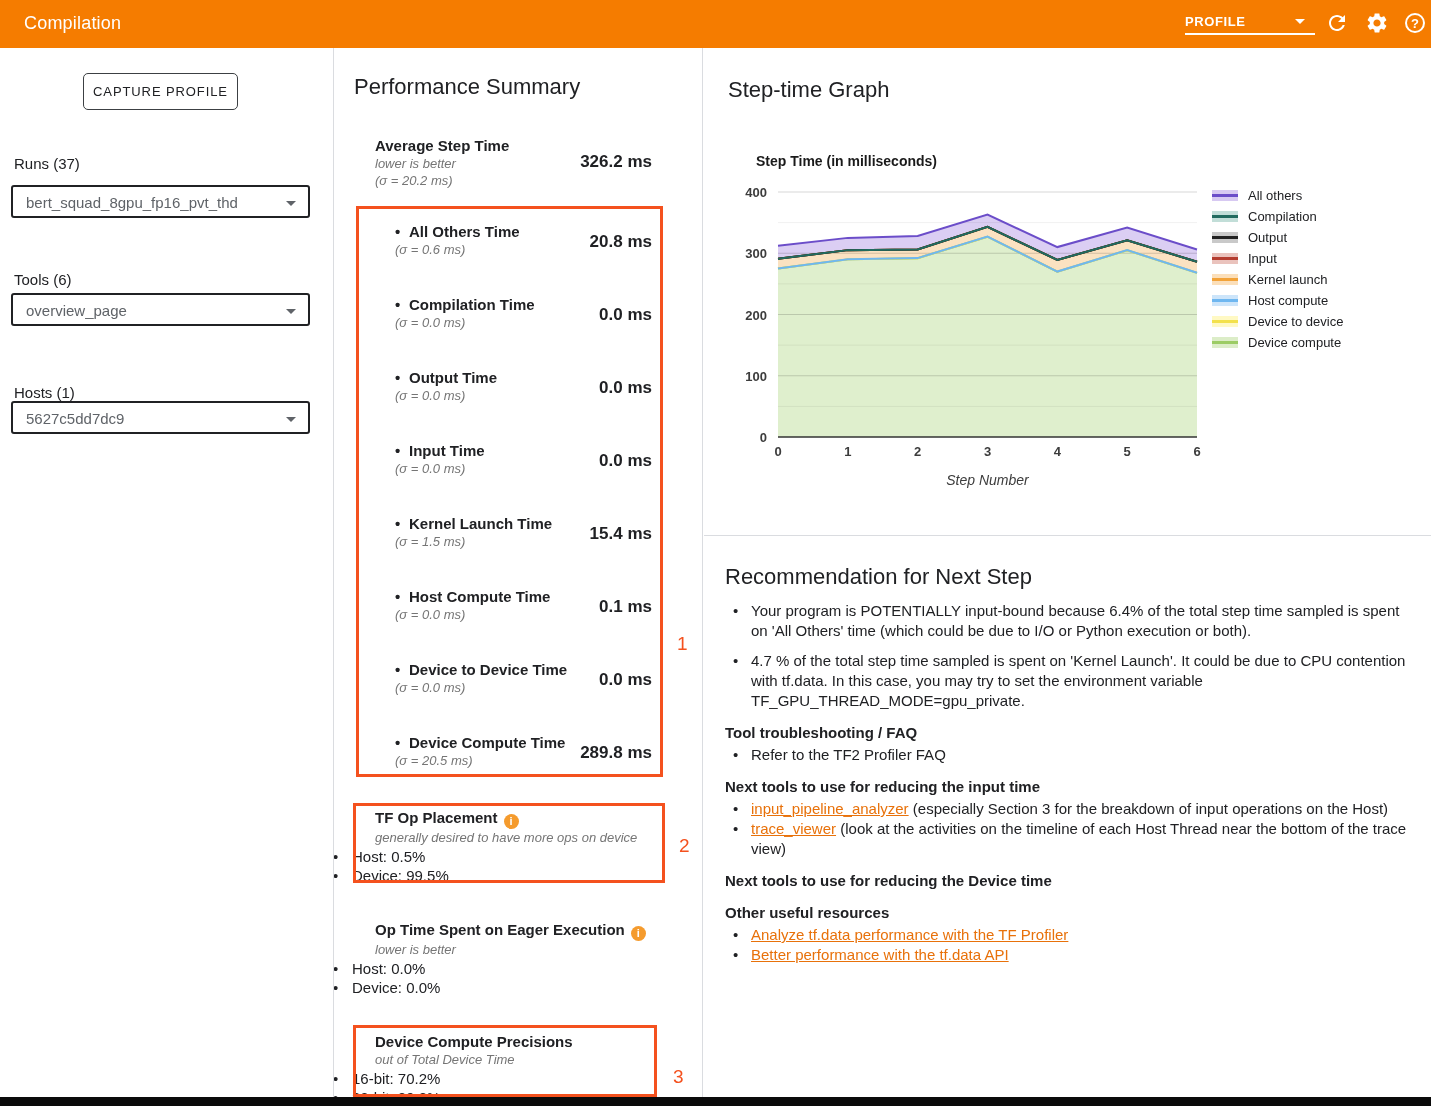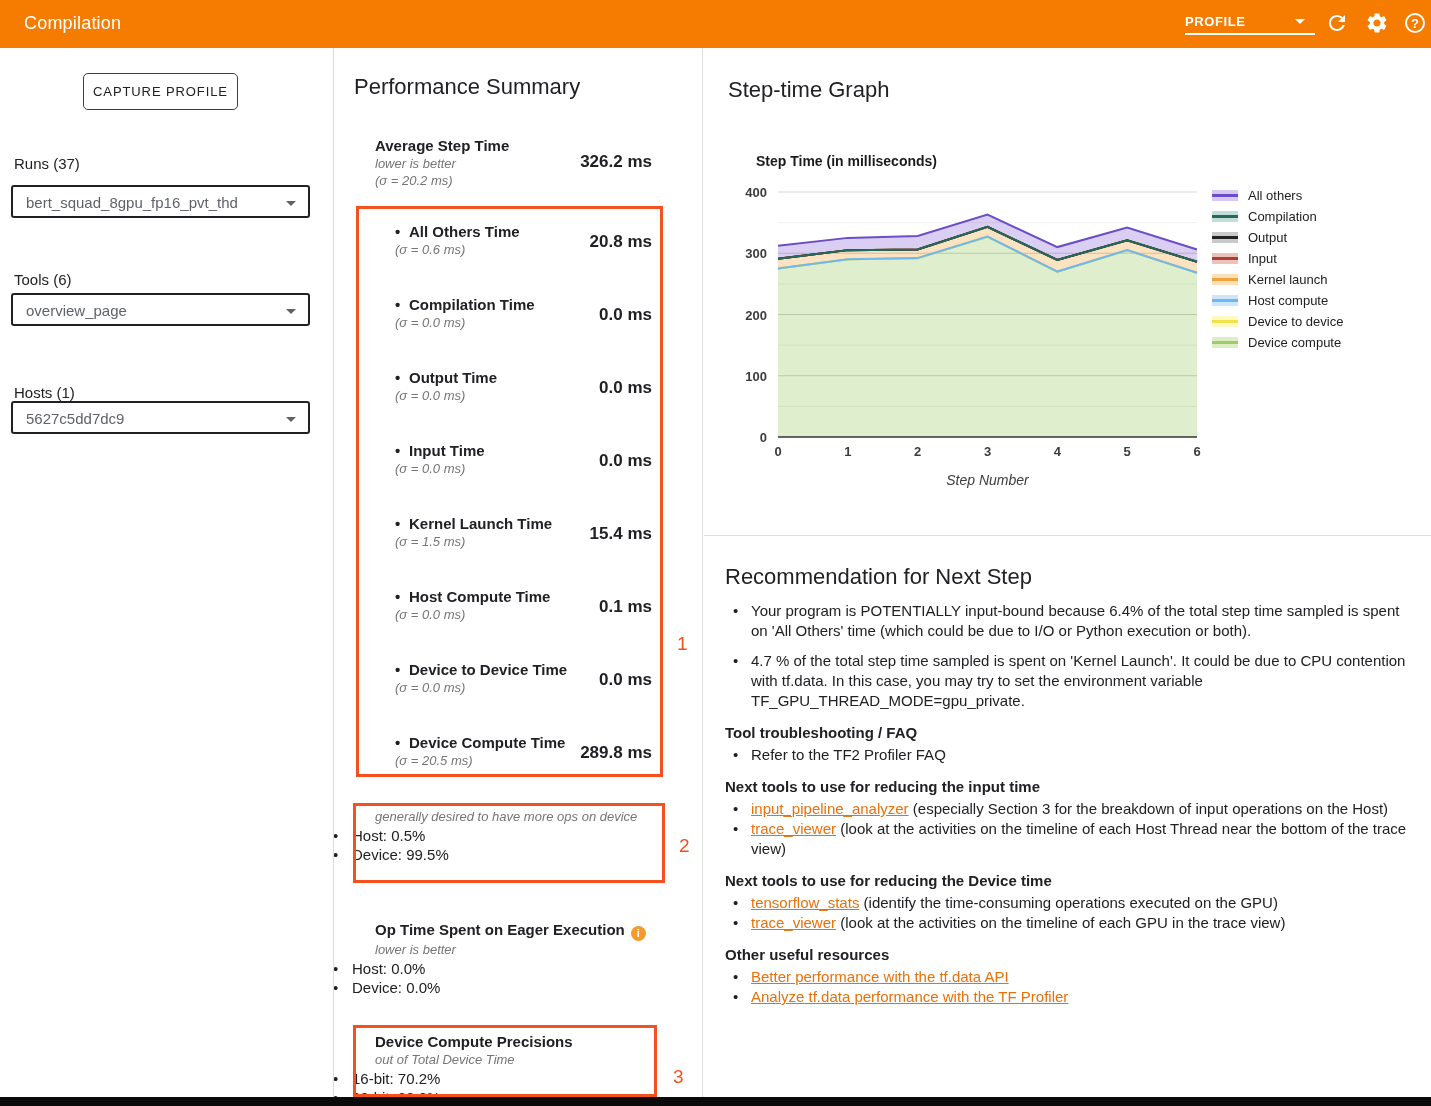--- a/index.html
+++ b/index.html
@@ -163,20 +163,21 @@
   <div class="metric-row" style="top:685px">
     <div class="m-name">Device Compute Time</div>
     <div class="m-sub">(σ = 20.5 ms)</div>
     <div class="m-value">289.8 ms</div>
   </div>
 
   <div class="ann-box" style="left:22px;top:158px;width:307px;height:571px"></div>
   <div class="ann-num" style="left:343px;top:585px">1</div>
 
   <div class="sec-block" style="top:760px">
+    <div class="sec-title"><span>TF Op Placement</span><span class="info-icon"></span></div>
     <div class="sec-sub">generally desired to have more ops on device</div>
     <div class="sec-item">Host: 0.5%</div>
     <div class="sec-item">Device: 99.5%</div>
   </div>
   <div class="ann-box" style="left:19px;top:755px;width:312px;height:80px"></div>
   <div class="ann-num" style="left:345px;top:787px">2</div>
 
   <div class="sec-block" style="top:872px">
     <div class="sec-title"><span>Op Time Spent on Eager Execution</span><span class="info-icon"></span></div>
     <div class="sec-sub">lower is better</div>
@@ -304,26 +305,22 @@
       <li><a></a><span>Refer to the TF2 Profiler FAQ</span></li>
     </ul>
 
     <div class="rec-h">Next tools to use for reducing the input time</div>
     <ul>
       <li><a>input_pipeline_analyzer</a><span> (especially Section 3 for the breakdown of input operations on the Host)</span></li>
       <li><a>trace_viewer</a><span> (look at the activities on the timeline of each Host Thread near the bottom of the trace view)</span></li>
     </ul>
 
     <div class="rec-h">Next tools to use for reducing the Device time</div>
-    <ul>
-      <li><a>tensorflow_stats</a><span> (identify the time-consuming operations executed on the GPU)</span></li>
-      <li><a>trace_viewer</a><span> (look at the activities on the timeline of each GPU in the trace view)</span></li>
-    </ul>
 
     <div class="rec-h">Other useful resources</div>
     <ul>
+      <li><a>Analyze tf.data performance with the TF Profiler</a><span></span></li>
       <li><a>Better performance with the tf.data API</a><span></span></li>
-      <li><a>Analyze tf.data performance with the TF Profiler</a><span></span></li>
     </ul>
   </div>
 </div>
 
 <div class="bottom-strip"></div>
 
 </body></html>

